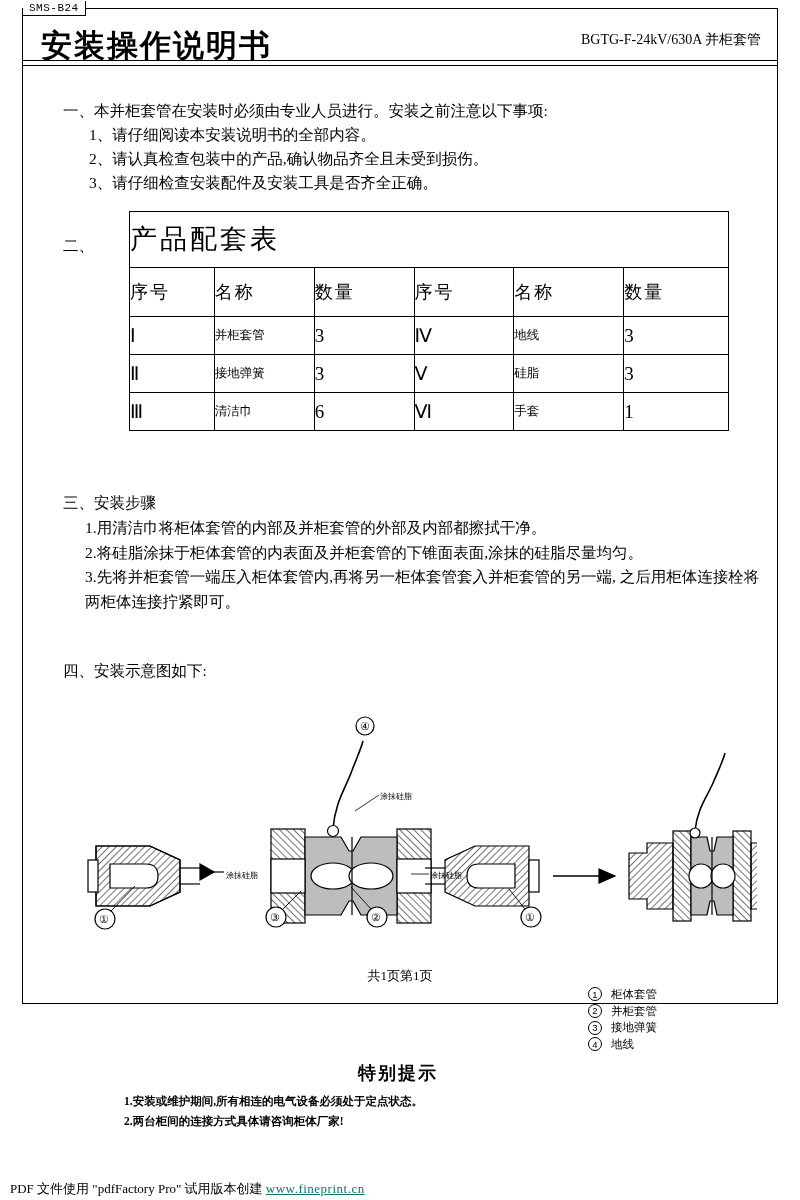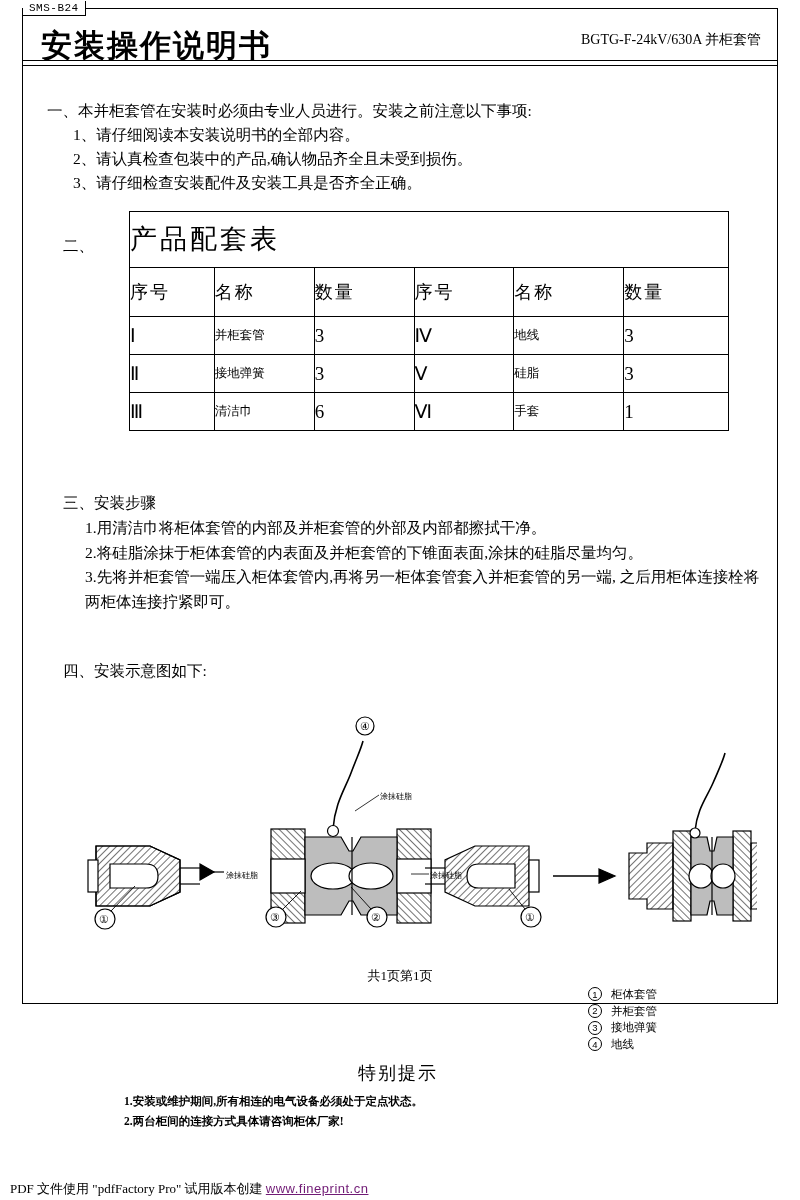--- a/index.html
+++ b/index.html
@@ -66,21 +66,21 @@
   }
 
   
   .body {
     position: relative;
     padding: 0;
   }
 
   .sec1 {
     position: absolute;
-    left: 24px;
+    left: 40px;
     top: 38px;
     width: 690px;
     font-size: 15.5px;
     line-height: 1.55;
   }
   .sec1 .lead { text-indent: 0; }
   .sec1 .sub { padding-left: 26px; }
 
   
   .sec2-label {
@@ -180,21 +180,21 @@
   .notice {
     position: absolute;
     left: 95px;
     top: 1000px;
     width: 560px;
     text-align: left;
   }
   .notice-title {
     text-align: center;
     font-size: 18px;
-    font-weight: normal;
+    font-weight: bold;
     font-family: "DejaVu Serif", serif;
     letter-spacing: 2px;
     margin-bottom: 6px;
   }
   .notice-line {
     font-size: 11.5px;
     font-weight: bold;
     padding-left: 6px;
     line-height: 1.75;
   }
@@ -209,23 +209,23 @@
 
   .pdf-bar {
     position: absolute;
     left: 10px;
     top: 1180px;
     width: 780px;
     font-size: 13px;
     font-family: "Liberation Serif", serif;
   }
   .pdf-bar .link {
-    color: #701a75;
+    color: #0f766e;
     text-decoration: underline;
-    font-family: Liberation Sans, sans-serif;
+    font-family: Liberation Serif, serif;
     letter-spacing: 0.5px;
   }
   .lbl-sm { font-size: 8px; font-family: "Liberation Sans", sans-serif; }
 </style>
 </head>
 <body>
 
 <div class="page">
 
   <div class="header">

